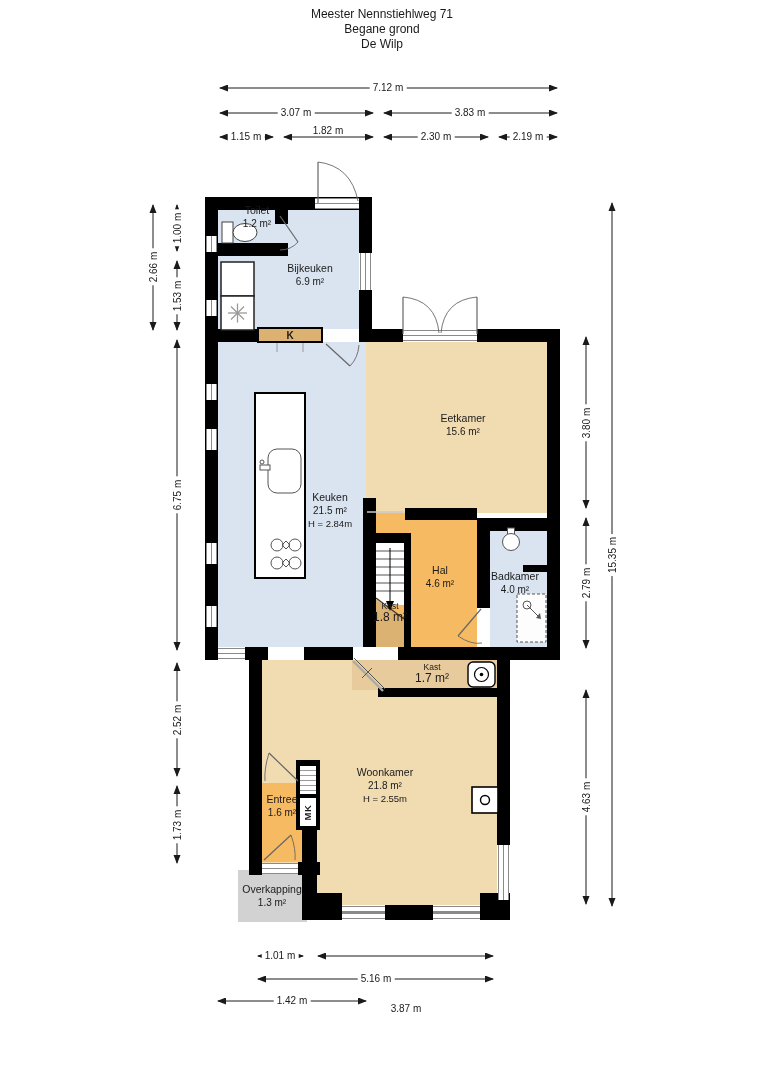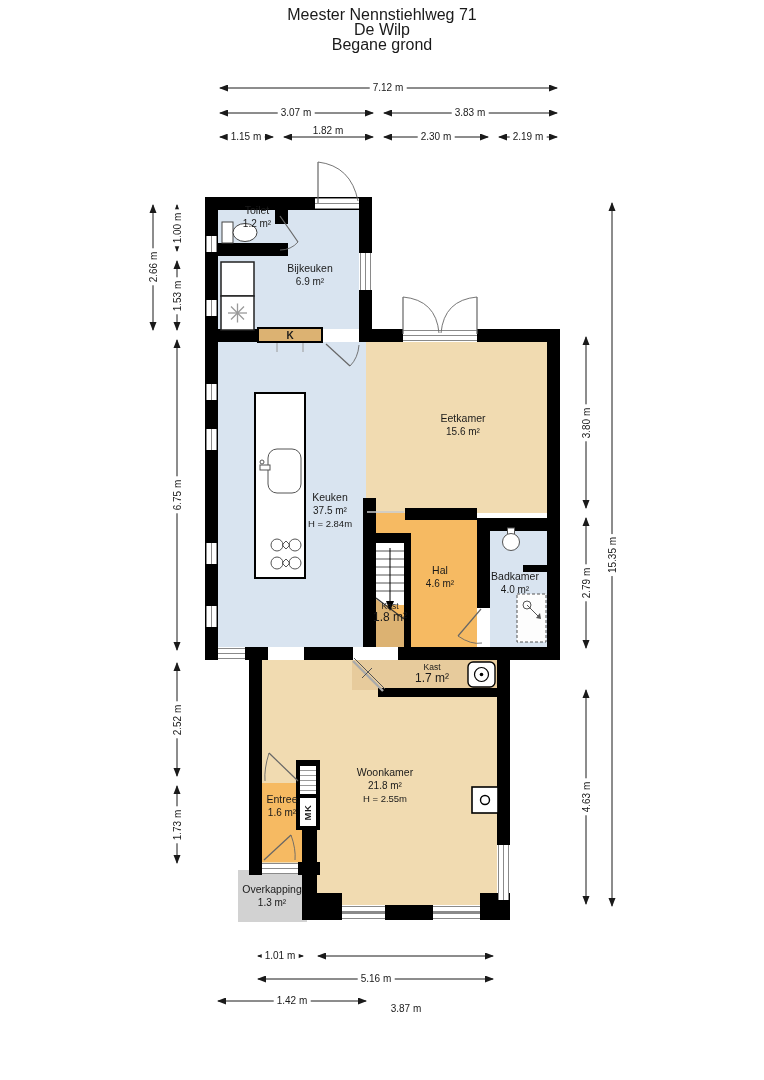--- a/index.html
+++ b/index.html
@@ -1,19 +1,19 @@
 <!DOCTYPE html>
 <html><head>
 <meta charset="utf-8">
 <style>
   html,body{margin:0;padding:0;background:#fff}
   .canvas{position:relative;width:764px;height:1080px;background:#fff;overflow:hidden;
           font-family:"Liberation Sans",sans-serif;color:#1a1a1a}
   .titleblock{position:absolute;top:7px;left:0;width:100%;text-align:center;
-              font-size:16px;line-height:15px;z-index:7}
+              font-size:12px;line-height:15px;z-index:7}
   .footerblock{position:absolute;top:1028px;left:0;width:100%;text-align:center;
                font-size:15px;line-height:18px;z-index:7}
   .floor{position:absolute;z-index:1}
   .wall{position:absolute;background:#000;z-index:3}
   .open{position:absolute;background:#fff;z-index:3}
   .winh{position:absolute;z-index:4;background:linear-gradient(to bottom,#fff 40%,#8a8a8a 40%,#8a8a8a 60%,#fff 60%);
         border-top:1px solid #8a8a8a;border-bottom:1px solid #8a8a8a;box-sizing:border-box}
   .winv{position:absolute;z-index:4;background:linear-gradient(to right,#fff 40%,#8a8a8a 40%,#8a8a8a 60%,#fff 60%);
         border-left:1px solid #8a8a8a;border-right:1px solid #8a8a8a;box-sizing:border-box}
   svg.overlay{position:absolute;left:0;top:0;z-index:5}
@@ -34,22 +34,22 @@
   .mkcell.ticks{background:repeating-linear-gradient(to bottom,#fff 0,#fff 4px,#9a9a9a 4px,#9a9a9a 5px)}
   .mkcell span{display:block;transform:rotate(-90deg);font-size:9.5px;font-weight:bold;letter-spacing:0.5px}
 </style>
 </head>
 <body>
 
 <div class="canvas">
 
   <div class="titleblock">
     <div>Meester Nennstiehlweg 71</div>
+    <div>Begane grond</div>
     <div>De Wilp</div>
-    <div>Begane grond</div>
   </div>
 
   <div class="floor" style="left: 218px; top: 210px; width: 141px; height: 119px; background: rgb(217, 228, 240);"></div>
   <div class="floor" style="left: 218px; top: 342px; width: 148px; height: 305px; background: rgb(217, 228, 240);"></div>
   <div class="floor" style="left: 366px; top: 342px; width: 181px; height: 171px; background: rgb(241, 219, 177);"></div>
   <div class="floor" style="left: 366px; top: 513px; width: 111px; height: 134px; background: rgb(246, 186, 98);"></div>
   <div class="floor" style="left: 490px; top: 531px; width: 57px; height: 116px; background: rgb(217, 228, 240);"></div>
   <div class="floor" style="left: 262px; top: 655px; width: 235px; height: 250px; background: rgb(241, 219, 177);"></div>
   <div class="floor" style="left: 352px; top: 660px; width: 145px; height: 30px; background: rgb(231, 203, 156);"></div>
   <div class="floor" style="left: 262px; top: 783px; width: 40px; height: 79px; background: rgb(246, 186, 98);"></div>
@@ -253,21 +253,21 @@
   <div class="rlabel" style="left:310px;top:262px">
     <div>Bijkeuken</div>
     <div class="area">6.9 m²</div>
   </div>
   <div class="rlabel" style="left:463px;top:412px">
     <div>Eetkamer</div>
     <div class="area">15.6 m²</div>
   </div>
   <div class="rlabel" style="left:330px;top:491px">
     <div>Keuken</div>
-    <div class="area">37.5 m²</div>
+    <div class="area">21.5 m²</div>
     <div class="hgt">H = 2.84m</div>
   </div>
   <div class="rlabel" style="left:440px;top:564px">
     <div>Hal</div>
     <div class="area">4.6 m²</div>
   </div>
   <div class="rlabel" style="left:515px;top:570px">
     <div>Badkamer</div>
     <div class="area">4.0 m²</div>
   </div>

